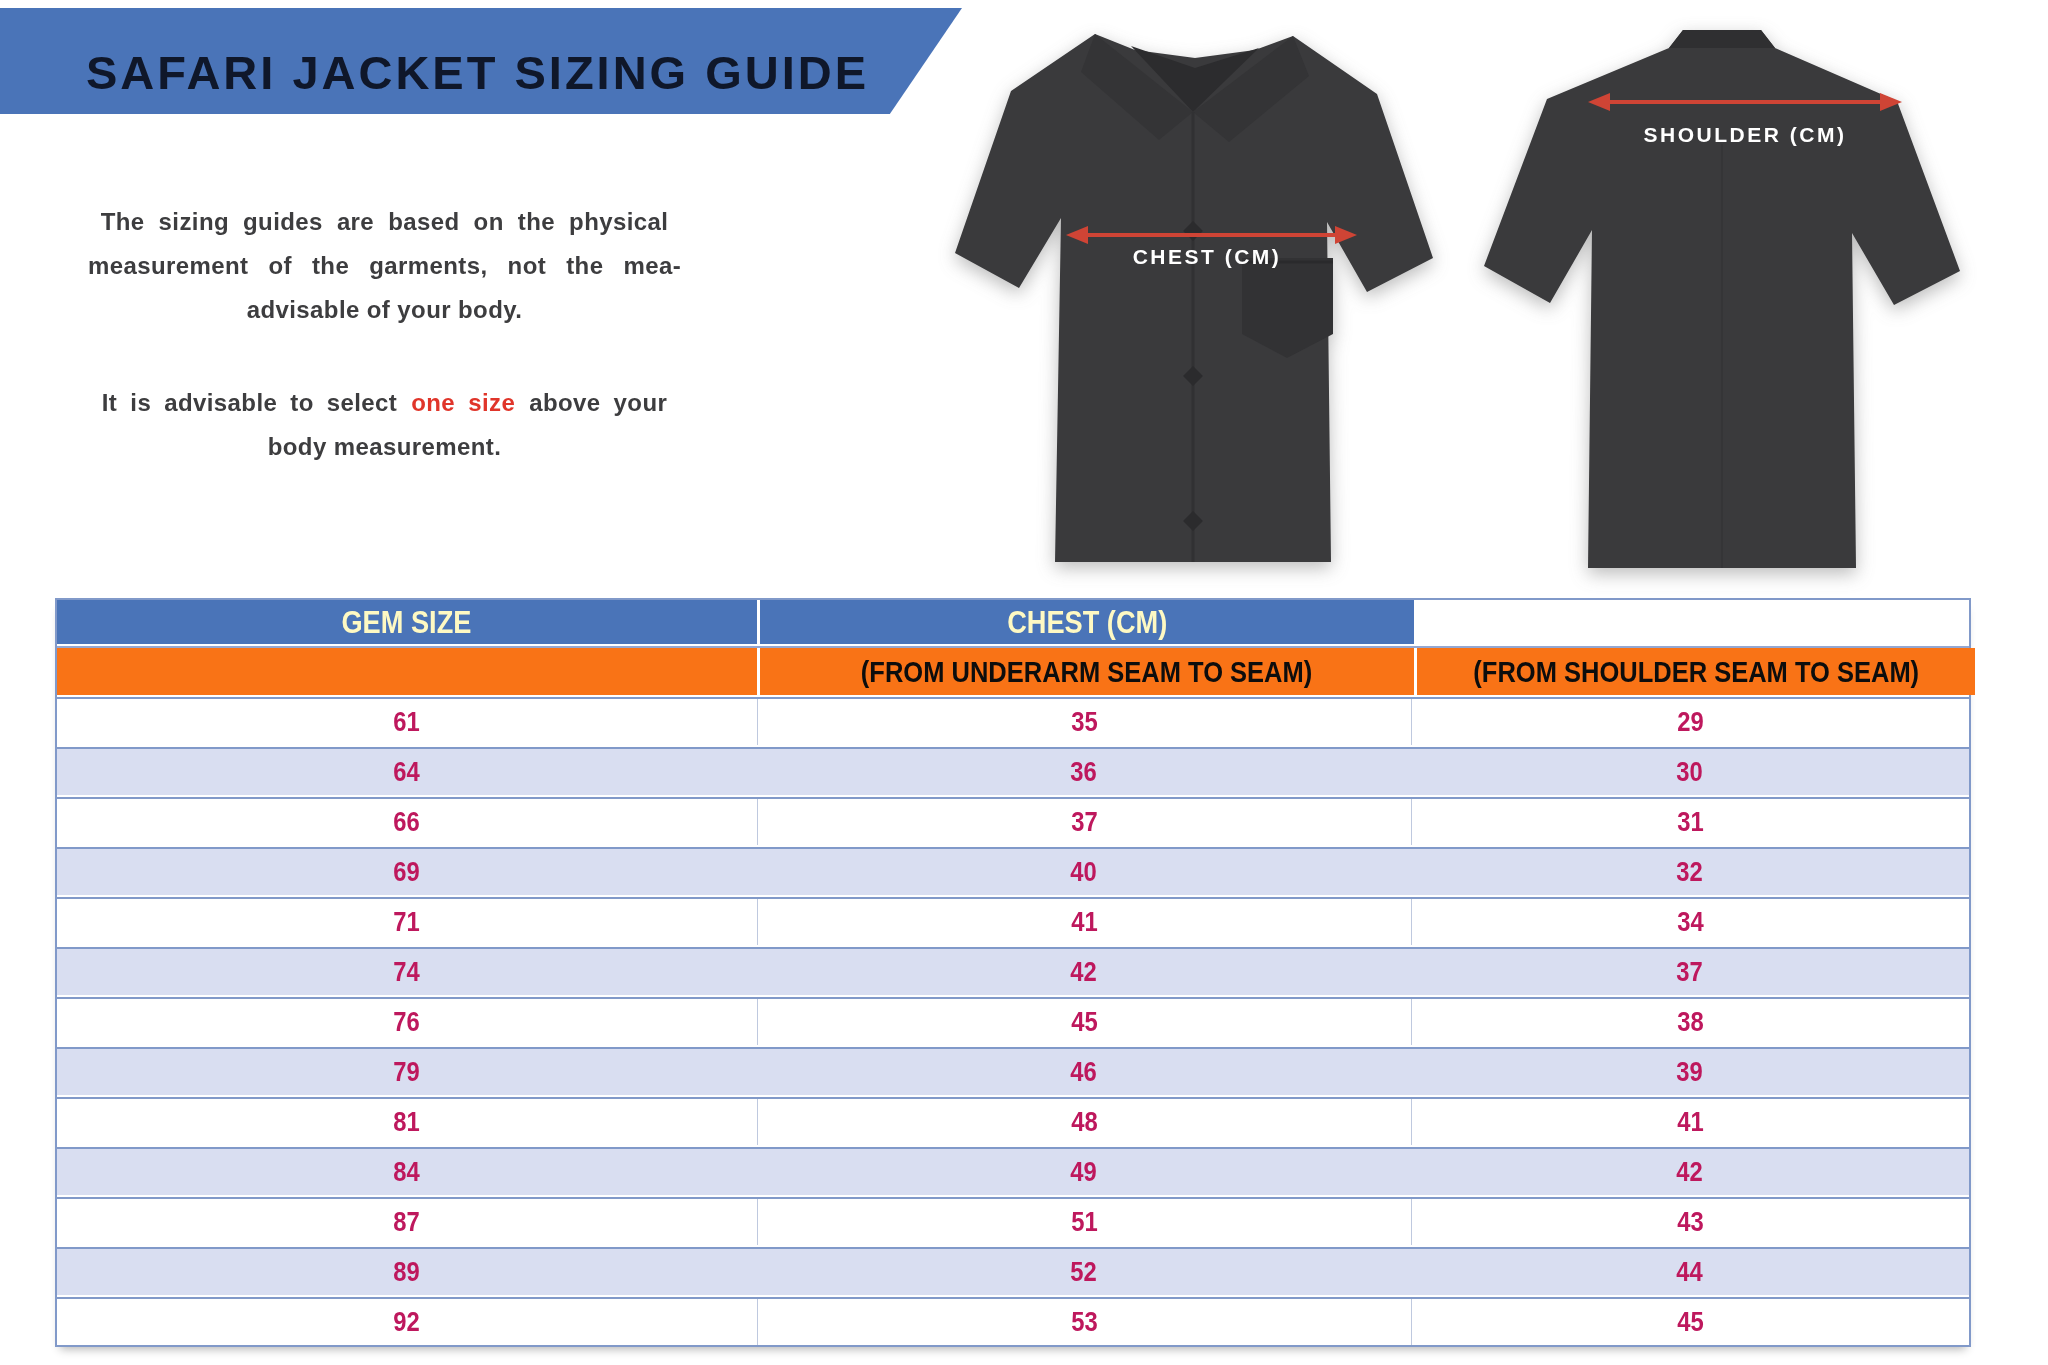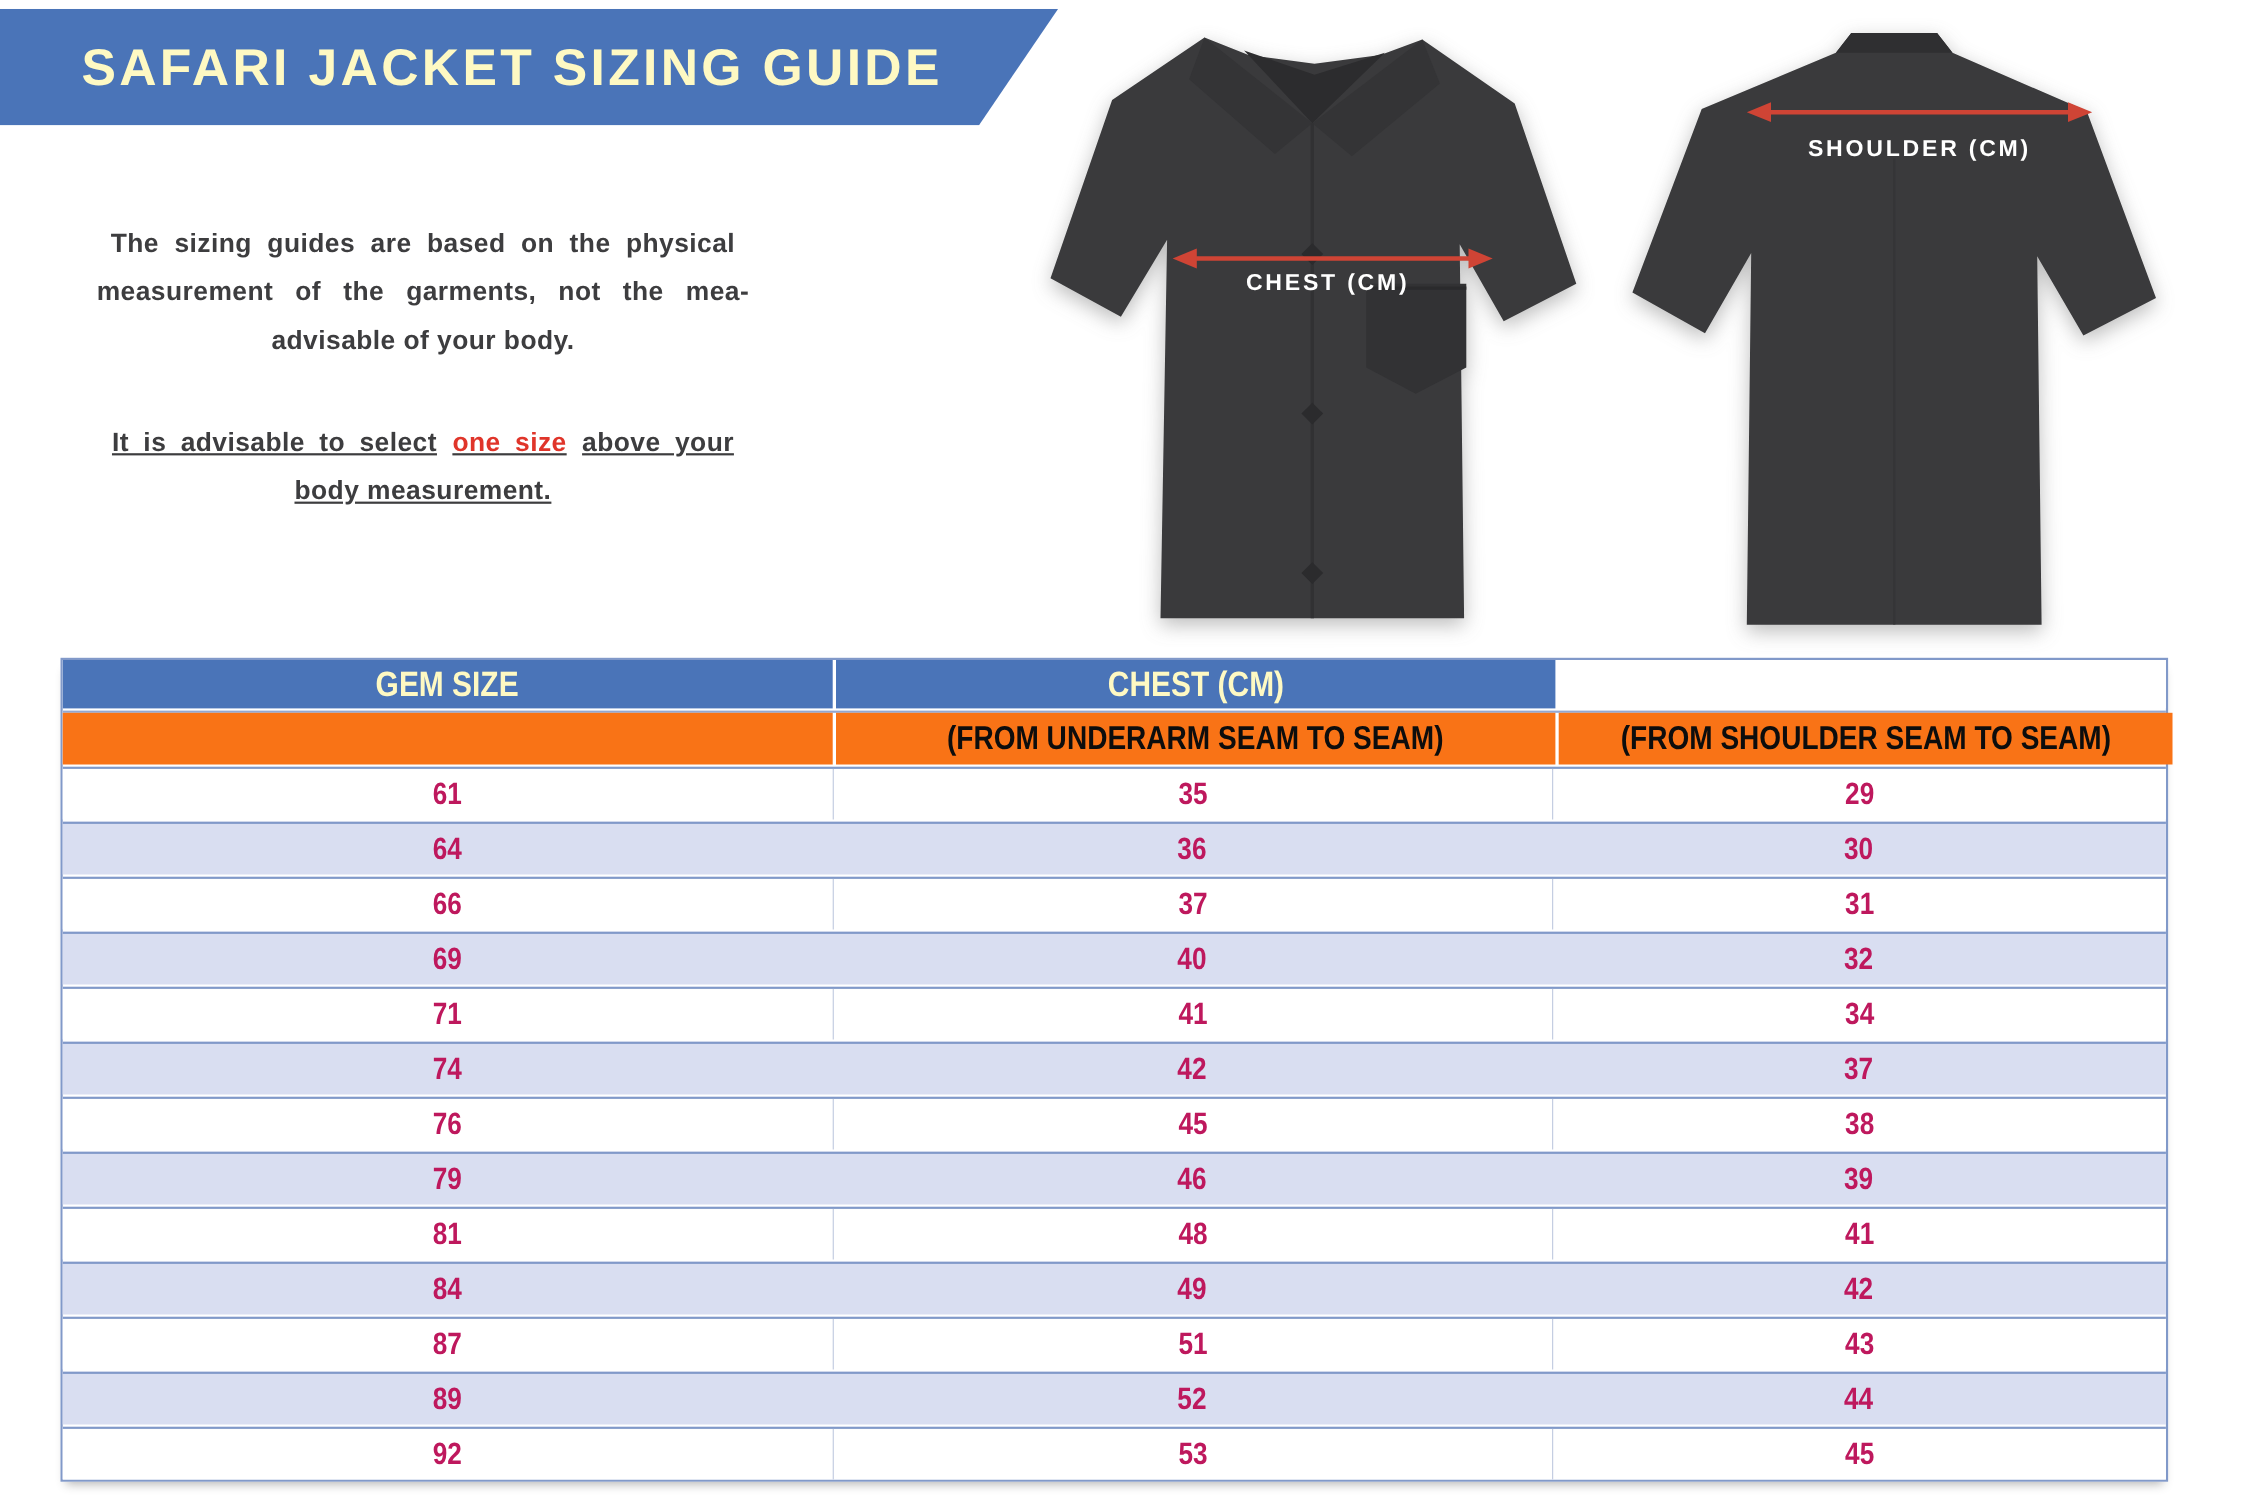--- a/index.html
+++ b/index.html
@@ -2,30 +2,30 @@
 <html><head>
 <meta charset="utf-8">
 <style>
   html,body{margin:0;padding:0;background:#ffffff;}
   #stage{position:relative;width:2048px;height:1365px;background:#ffffff;overflow:hidden;
          font-family:"Liberation Sans",sans-serif;}
 
   
   .banner{position:absolute;left:0;top:8px;width:962px;height:106px;background:#4a74b8;
           clip-path:polygon(0 0,100% 0,92.5% 100%,0 100%);}
-  .banner h1{margin:0;padding:0 0 0 74px;line-height:106px;font-size:47px;font-weight:bold;
-             color:#fef9c3;letter-spacing:3px;white-space:nowrap;}
+  .banner h1{margin:12px;padding:0 0 0 74px;line-height:106px;font-size:47px;font-weight:bold;
+             color:#0f172a;letter-spacing:3px;white-space:nowrap;}
 
   
   .intro{position:absolute;left:62px;top:200px;width:645px;color:#3d3d3f;font-size:24px;
          font-weight:600;letter-spacing:.4px;text-align:center;}
   .pline{display:block;height:44px;line-height:44px;white-space:nowrap;}
   .p1 .pline:nth-child(1){word-spacing:7px;}
   .p1 .pline:nth-child(2){word-spacing:13px;}
-  .p2{margin-top:49px;text-decoration:underline;}
+  .p2{margin-top:49px;}
   .p2 .pline:nth-child(1){word-spacing:6px;}
   .hl{color:#e0352a;}
   .seg{margin-left:14px;}
 
   
   .shirt{position:absolute;filter:drop-shadow(0 6px 9px rgba(80,80,80,.38));}
   #shirt-front{left:935px;top:16px;}
   #shirt-back{left:1462px;top:24px;}
   .measure-label{fill:#ffffff;font-family:"Liberation Sans",sans-serif;font-size:21px;
                  font-weight:600;letter-spacing:2.5px;}

